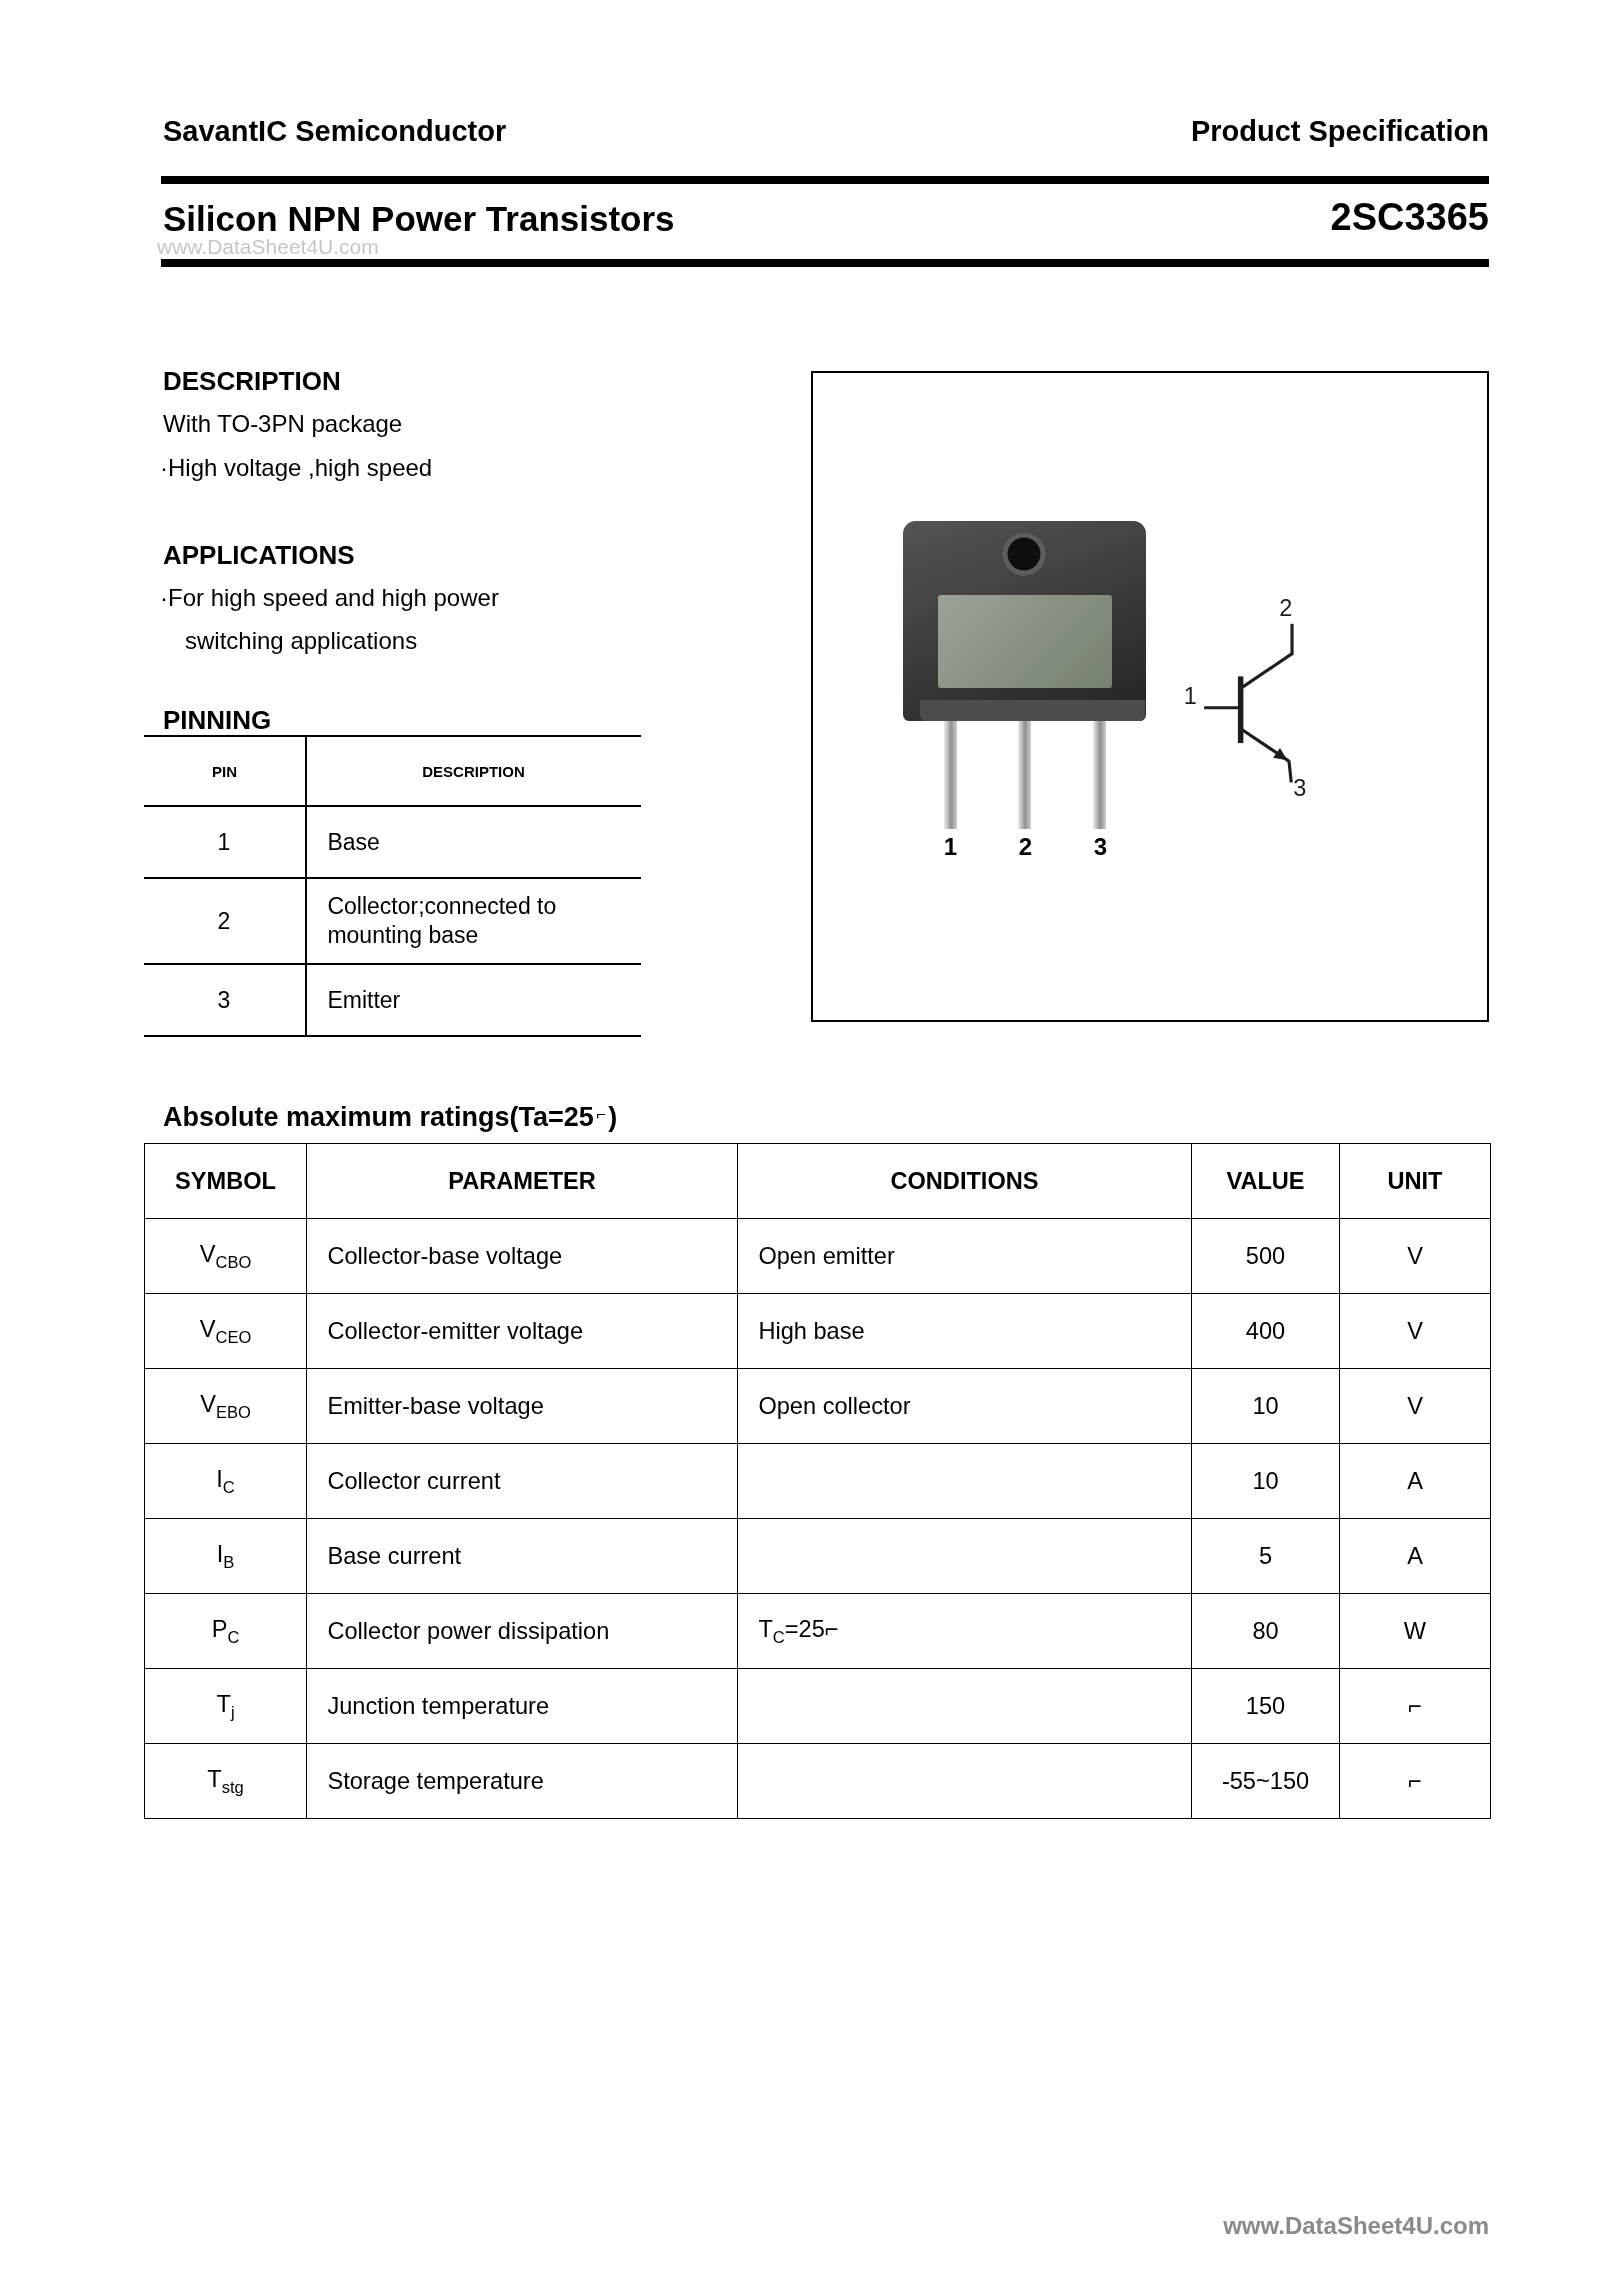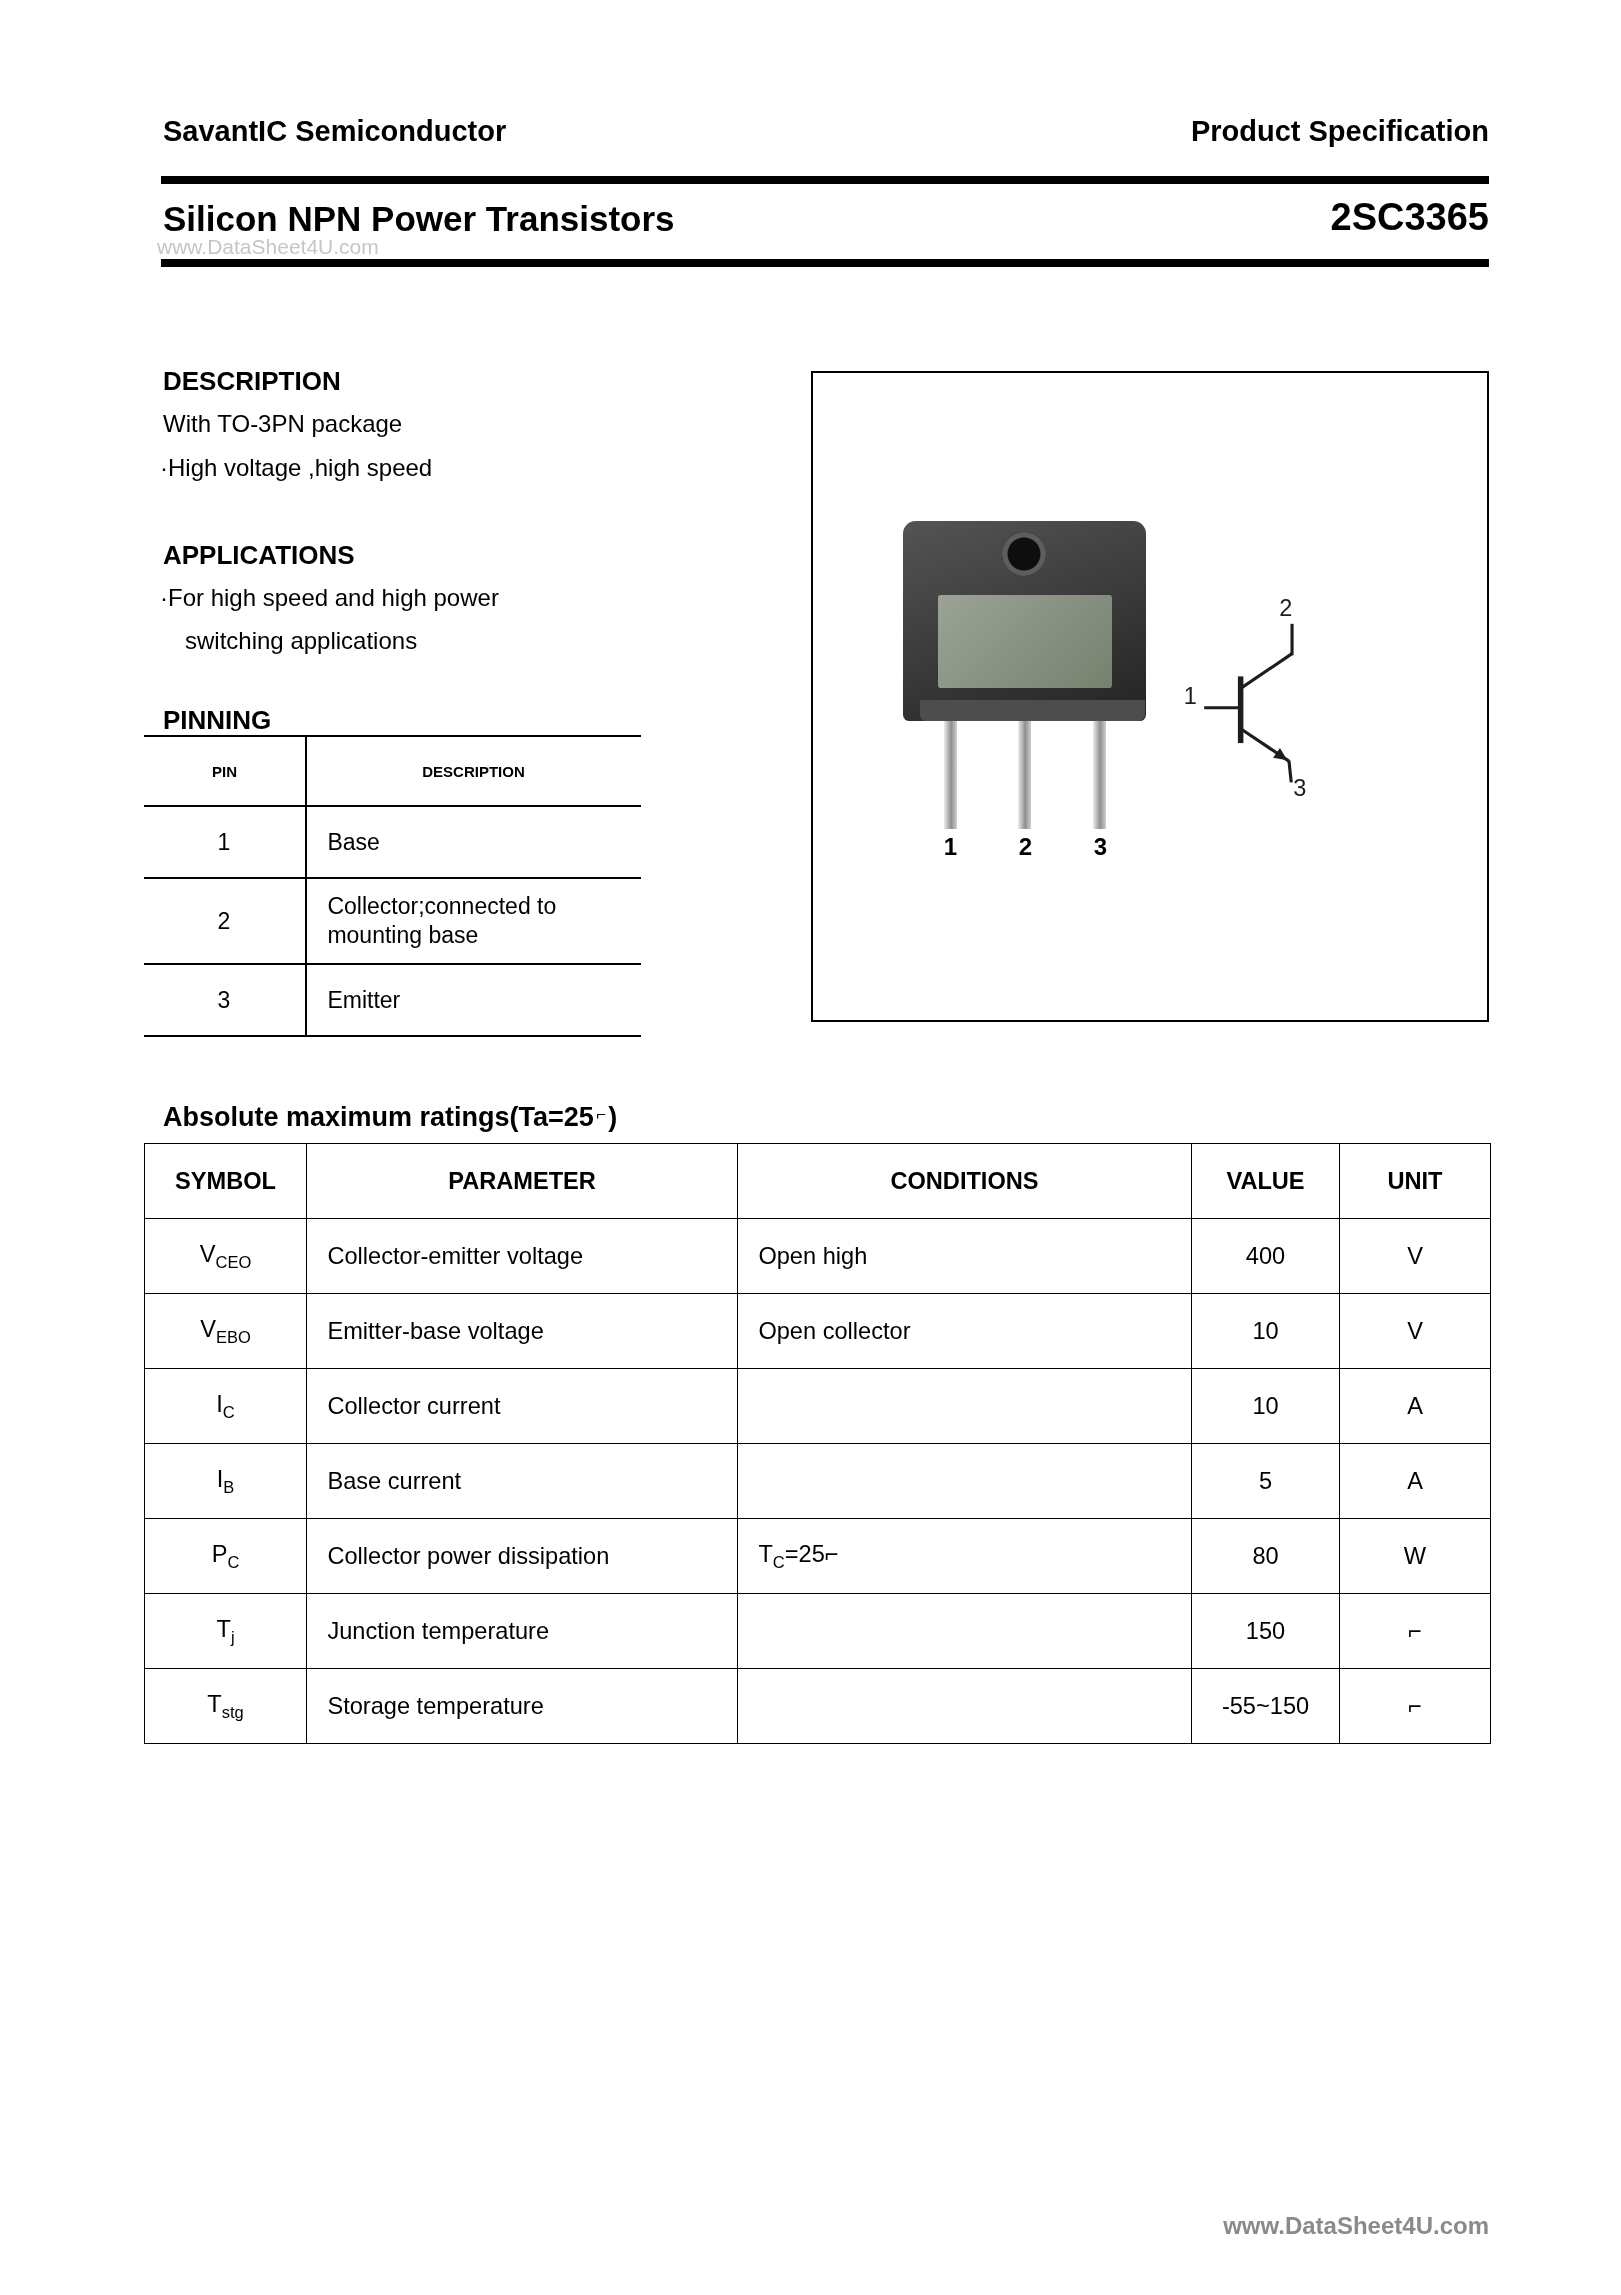--- a/index.html
+++ b/index.html
@@ -216,23 +216,30 @@
         </colgroup>
       <tbody>
           <tr>
         <th>SYMBOL</th>
         <th>PARAMETER</th>
         <th>CONDITIONS</th>
         <th>VALUE</th>
         <th>UNIT</th>
       </tr>
       <tr>
+        <td class="sym"><span>V</span><sub>CBO</sub></td>
+        <td class="param">Collector-base voltage</td>
+        <td class="cond">Open emitter</td>
+        <td class="val">500</td>
+        <td class="unit">V</td>
+      </tr>
+      <tr>
         <td class="sym"><span>V</span><sub>CEO</sub></td>
         <td class="param">Collector-emitter voltage</td>
-        <td class="cond">Open high</td>
+        <td class="cond">High base</td>
         <td class="val">400</td>
         <td class="unit">V</td>
       </tr>
       <tr>
         <td class="sym"><span>V</span><sub>EBO</sub></td>
         <td class="param">Emitter-base voltage</td>
         <td class="cond">Open collector</td>
         <td class="val">10</td>
         <td class="unit">V</td>
       </tr>

